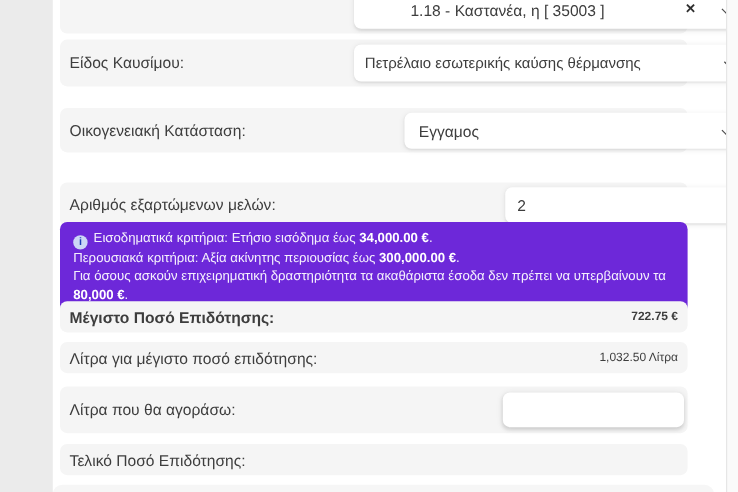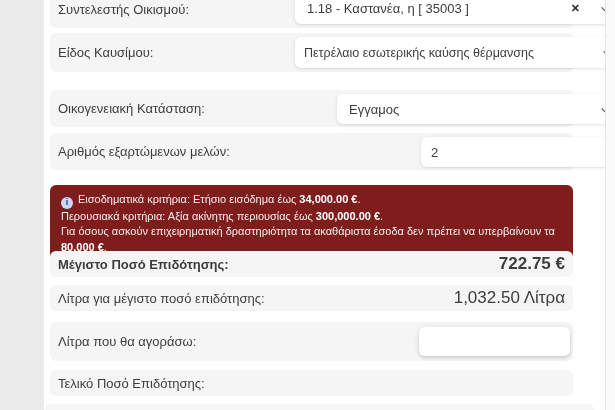--- a/index.html
+++ b/index.html
@@ -26,21 +26,21 @@
   }
 
   .form-row {
     position:absolute; left:50px; width:523px;
     background:#f5f5f5; border-radius:6px;
     display:flex; align-items:center;
     padding-left:8px;
   }
   .row-label { font-size:13px; color:#3d3d3d; white-space:nowrap; }
   .row-value {
-    position:absolute; right:8px; font-size:17px; color:#3d3d3d; white-space:nowrap;
+    position:absolute; right:8px; font-size:10px; color:#3d3d3d; white-space:nowrap;
   }
 
   .ctrl {
     position:absolute; background:#ffffff; border-radius:6px;
     box-shadow:0 1px 2px rgba(0,0,0,.07), 0 1px 5px rgba(0,0,0,.07);
     display:flex; align-items:center;
     font-size:13px; color:#3d3d3d;
   }
   .chev {
     width:7px; height:7px;
@@ -49,28 +49,28 @@
     flex:0 0 auto;
   }
   .clear-x {
     font-size:11px; font-weight:700; color:#2f2f2f; line-height:1;
   }
 
   
   #row-settlement { top:-10px; height:38px; }
   #row-fuel       { top:33px;  height:39px; }
   #row-marital    { top:90px;  height:37px; }
-  #row-dependents { top:133px; height:37px; }
+  #row-dependents { top:152px; height:37px; }
   #row-max-subsidy{ top:251px; height:26px;font-weight:bold; }
   #row-max-liters { top:285px; height:26px;align-items:center; }
   #row-liters-buy { top:322px; height:39px; }
   #row-final      { top:370px; height:26px; }
 
   #select-settlement { left:245px; top:3px;  width:326px; height:31px; padding:0 12px; }
-  #select-settlement .label-text { flex:1 1 auto; }
+  #select-settlement .label-text { flex:1 1 auto;margin-left:35px; }
   #select-settlement .clear-x { margin-right:22px; }
   #select-fuel    { left:245px; top:4px; width:326px; height:31px; padding:0 10px 0 9px;
                     justify-content:space-between; font-size:12.5px; }
   #select-marital { left:287px; top:4px; width:284px; height:30px; padding:0 12px;
                     justify-content:space-between; }
   #input-dependents {
     position:absolute; left:371px; top:4px; width:200px; height:30px;
     border:none; border-radius:6px; background:#fff;
     box-shadow:0 1px 2px rgba(0,0,0,.07), 0 1px 5px rgba(0,0,0,.07);
     font-family:"Liberation Sans", sans-serif; font-size:13px; color:#3d3d3d;
@@ -79,41 +79,40 @@
   #input-liters {
     position:absolute; left:369px; top:5px; width:151px; height:29px;
     border:none; border-radius:6px; background:#fff;
     box-shadow:0 2px 3px rgba(0,0,0,.10), 0 1px 6px rgba(0,0,0,.10);
     font-family:"Liberation Sans", sans-serif; font-size:13px; color:#3d3d3d;
     padding:0 10px; outline:none;
   }
 
   .info-box {
     position:absolute; left:50px; top:185px; width:523px; height:76px;
-    background:#7f1d1d; border-radius:6px;
+    background:#6d28d9; border-radius:6px;
     padding:7px 11px; color:rgba(255,255,255,.93);
     font-size:11px; line-height:15.5px;
   }
   .info-box b { color:#ffffff; font-weight:700; }
   .info-icon {
     display:inline-flex; align-items:center; justify-content:center;
     width:12px; height:12px; border-radius:50%;
     background:#ccd7f6; color:#1d3db8;
     font-size:9px; font-weight:700; font-style:normal;
     margin-right:5px; vertical-align:-2px; line-height:1;
   }
 </style>
 </head>
 <body>
 
 <div class="viewport">
   <div class="card"></div>
 
   <div class="form-row" id="row-settlement">
-    <span class="row-label">Συντελεστής Οικισμού:</span>
     <div class="ctrl" id="select-settlement">
       <span class="label-text">1.18 - Καστανέα, η [ 35003 ]</span>
       <span class="clear-x">✕</span>
       <span class="chev"></span>
     </div>
   </div>
 
   <div class="form-row" id="row-marital">
     <span class="row-label">Οικογενειακή Κατάσταση:</span>
     <div class="ctrl" id="select-marital">

